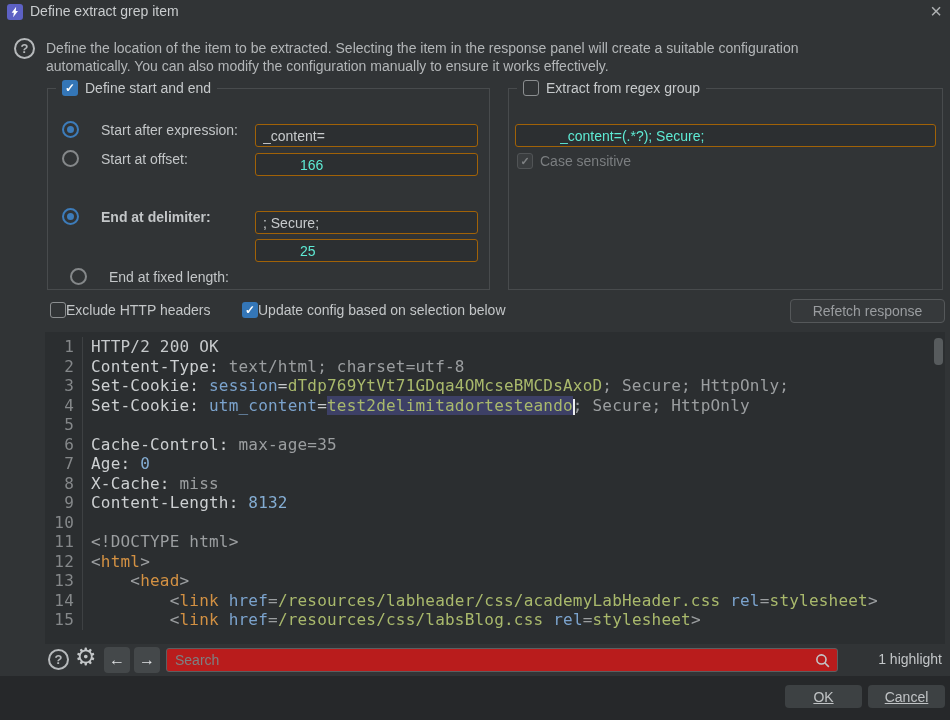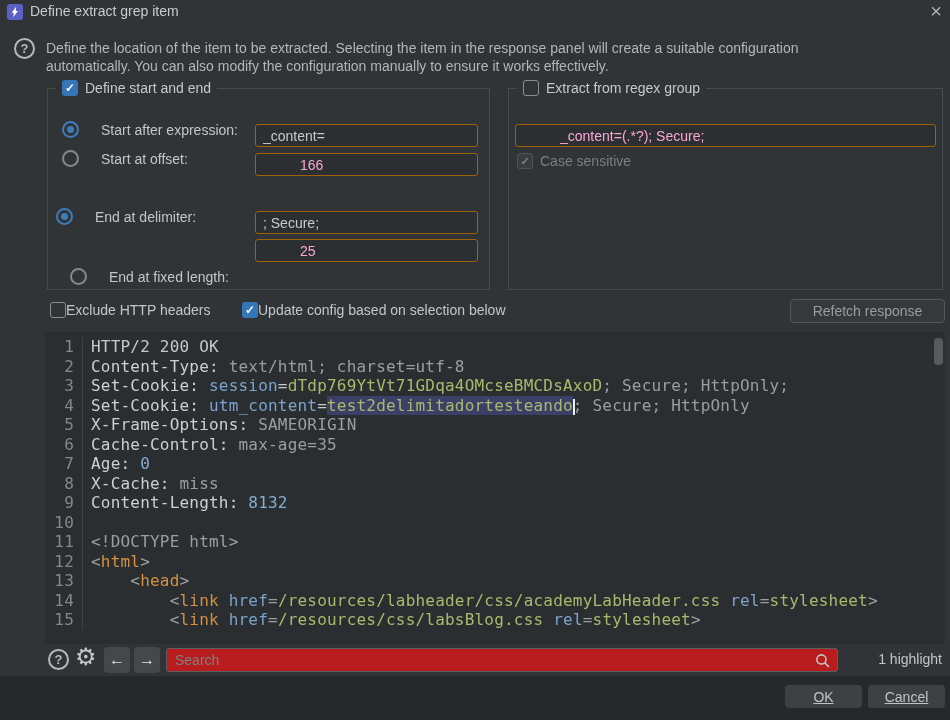--- a/index.html
+++ b/index.html
@@ -40,21 +40,21 @@
   .radio.on { border:2px solid #3d7cba; }
   .radio.on::after { content:""; position:absolute; left:3px; top:3px; width:7px; height:7px; border-radius:50%; background:#3d7cba; }
   .radio.off { border:2px solid #85888a; }
 
   .field-row { position:absolute; display:flex; align-items:center; gap:22px; font-size:14px; color:#c3c6c8; }
 
   .tfield {
     position:absolute; background:#2c2f31; border:1px solid #a16207; border-radius:3px;
     color:#c7cacc; font-size:14px; font-family:"Liberation Sans", sans-serif; padding:0 7px; outline:none;
   }
-  .tfield.dim { color:#f9a8d4;padding-left:44px; }
+  .tfield.dim { color:#5eead4;padding-left:44px; }
 
   .cs-row { position:absolute; display:flex; align-items:center; gap:7px; font-size:14px; color:#7b7e80; }
 
   
   .opt-row { position:absolute; display:flex; align-items:center; font-size:14px; color:#c3c6c8; }
   .refetch-btn { position:absolute; left:790px; top:299px; width:155px; height:24px; background:#36393b; border:1px solid #55585a; border-radius:4px; color:#9a9da0; font-size:14px; display:flex; align-items:center; justify-content:center; }
 
   
   .editor { position:absolute; left:45px; top:332px; width:900px; height:312px; background:#2b2e30; overflow:hidden; }
   .ed-lines { position:absolute; left:0; top:5px; width:100%; }
@@ -114,21 +114,21 @@
     <div class="field-row" style="left:14px; top:32px;">
       <span class="radio on"></span>
       <span>Start after expression:</span>
     </div>
     <input class="tfield" style="left: 207px; top: 35px; width: 223px; height: 23px;" value="_content=">
     <div class="field-row" style="left:14px; top:61px;">
       <span class="radio off"></span>
       <span>Start at offset:</span>
     </div>
     <input class="tfield dim" style="left: 207px; top: 64px; width: 223px; height: 23px;" value="166">
-    <div class="field-row" style="left:8px; top:119px;">
+    <div class="field-row" style="left:14px; top:119px;font-weight:bold;">
       <span class="radio on"></span>
       <span>End at delimiter:</span>
     </div>
     <input class="tfield" style="left: 207px; top: 122px; width: 223px; height: 23px;" value="; Secure;">
     <div class="field-row" style="left:22px; top:147px;margin-top:32px;">
       <span class="radio off"></span>
       <span>End at fixed length:</span>
     </div>
     <input class="tfield dim" style="left: 207px; top: 150px; width: 223px; height: 23px;" value="25">
   </div>
@@ -154,21 +154,21 @@
     <span>Update config based on selection below</span>
   </div>
   <div class="refetch-btn">Refetch response</div>
 
   <div class="editor">
     <div class="ed-lines">
         <div class="ed-row"><span class="ed-gutter">1</span><span class="ed-code"><span class="tk-plain">HTTP/2 200 OK</span></span></div>
         <div class="ed-row"><span class="ed-gutter">2</span><span class="ed-code"><span class="tk-hdr">Content-Type:</span><span class="tk-dim"> text/html; charset=utf-8</span></span></div>
         <div class="ed-row"><span class="ed-gutter">3</span><span class="ed-code"><span class="tk-hdr">Set-Cookie:</span><span class="tk-plain"> </span><span class="tk-name">session</span><span class="tk-plain">=</span><span class="tk-val">dTdp769YtVt71GDqa4OMcseBMCDsAxoD</span><span class="tk-dim">; Secure; HttpOnly;</span></span></div>
         <div class="ed-row"><span class="ed-gutter">4</span><span class="ed-code"><span class="tk-hdr">Set-Cookie:</span><span class="tk-plain"> </span><span class="tk-name">utm_content</span><span class="tk-plain">=</span><span class="tk-val sel">test2delimitadortesteando</span><span class="caret"></span><span class="tk-dim">; Secure; HttpOnly</span></span></div>
-        <div class="ed-row"><span class="ed-gutter">5</span><span class="ed-code"><span class="tk-hdr">X-Frame-Options:</span><span class="tk-dim"> SAMEORIGIN</span></span></div>
+        <div class="ed-row"><span class="ed-gutter">5</span></div>
         <div class="ed-row"><span class="ed-gutter">6</span><span class="ed-code"><span class="tk-hdr">Cache-Control:</span><span class="tk-dim"> max-age=35</span></span></div>
         <div class="ed-row"><span class="ed-gutter">7</span><span class="ed-code"><span class="tk-hdr">Age:</span><span class="tk-plain"> </span><span class="tk-num">0</span></span></div>
         <div class="ed-row"><span class="ed-gutter">8</span><span class="ed-code"><span class="tk-hdr">X-Cache:</span><span class="tk-dim"> miss</span></span></div>
         <div class="ed-row"><span class="ed-gutter">9</span><span class="ed-code"><span class="tk-hdr">Content-Length:</span><span class="tk-plain"> </span><span class="tk-num">8132</span></span></div>
         <div class="ed-row"><span class="ed-gutter">10</span><span class="ed-code"></span></div>
         <div class="ed-row"><span class="ed-gutter">11</span><span class="ed-code"><span class="tk-dim">&lt;!DOCTYPE html&gt;</span></span></div>
         <div class="ed-row"><span class="ed-gutter">12</span><span class="ed-code"><span class="tk-dim">&lt;</span><span class="tk-tag">html</span><span class="tk-dim">&gt;</span></span></div>
         <div class="ed-row"><span class="ed-gutter">13</span><span class="ed-code"><span class="tk-dim">    &lt;</span><span class="tk-tag">head</span><span class="tk-dim">&gt;</span></span></div>
         <div class="ed-row"><span class="ed-gutter">14</span><span class="ed-code"><span class="tk-dim">        &lt;</span><span class="tk-tag">link</span><span class="tk-plain"> </span><span class="tk-name">href</span><span class="tk-dim">=</span><span class="tk-val">/resources/labheader/css/academyLabHeader.css</span><span class="tk-plain"> </span><span class="tk-name">rel</span><span class="tk-dim">=</span><span class="tk-val">stylesheet</span><span class="tk-dim">&gt;</span></span></div>
         <div class="ed-row"><span class="ed-gutter">15</span><span class="ed-code"><span class="tk-dim">        &lt;</span><span class="tk-tag">link</span><span class="tk-plain"> </span><span class="tk-name">href</span><span class="tk-dim">=</span><span class="tk-val">/resources/css/labsBlog.css</span><span class="tk-plain"> </span><span class="tk-name">rel</span><span class="tk-dim">=</span><span class="tk-val">stylesheet</span><span class="tk-dim">&gt;</span></span></div>

